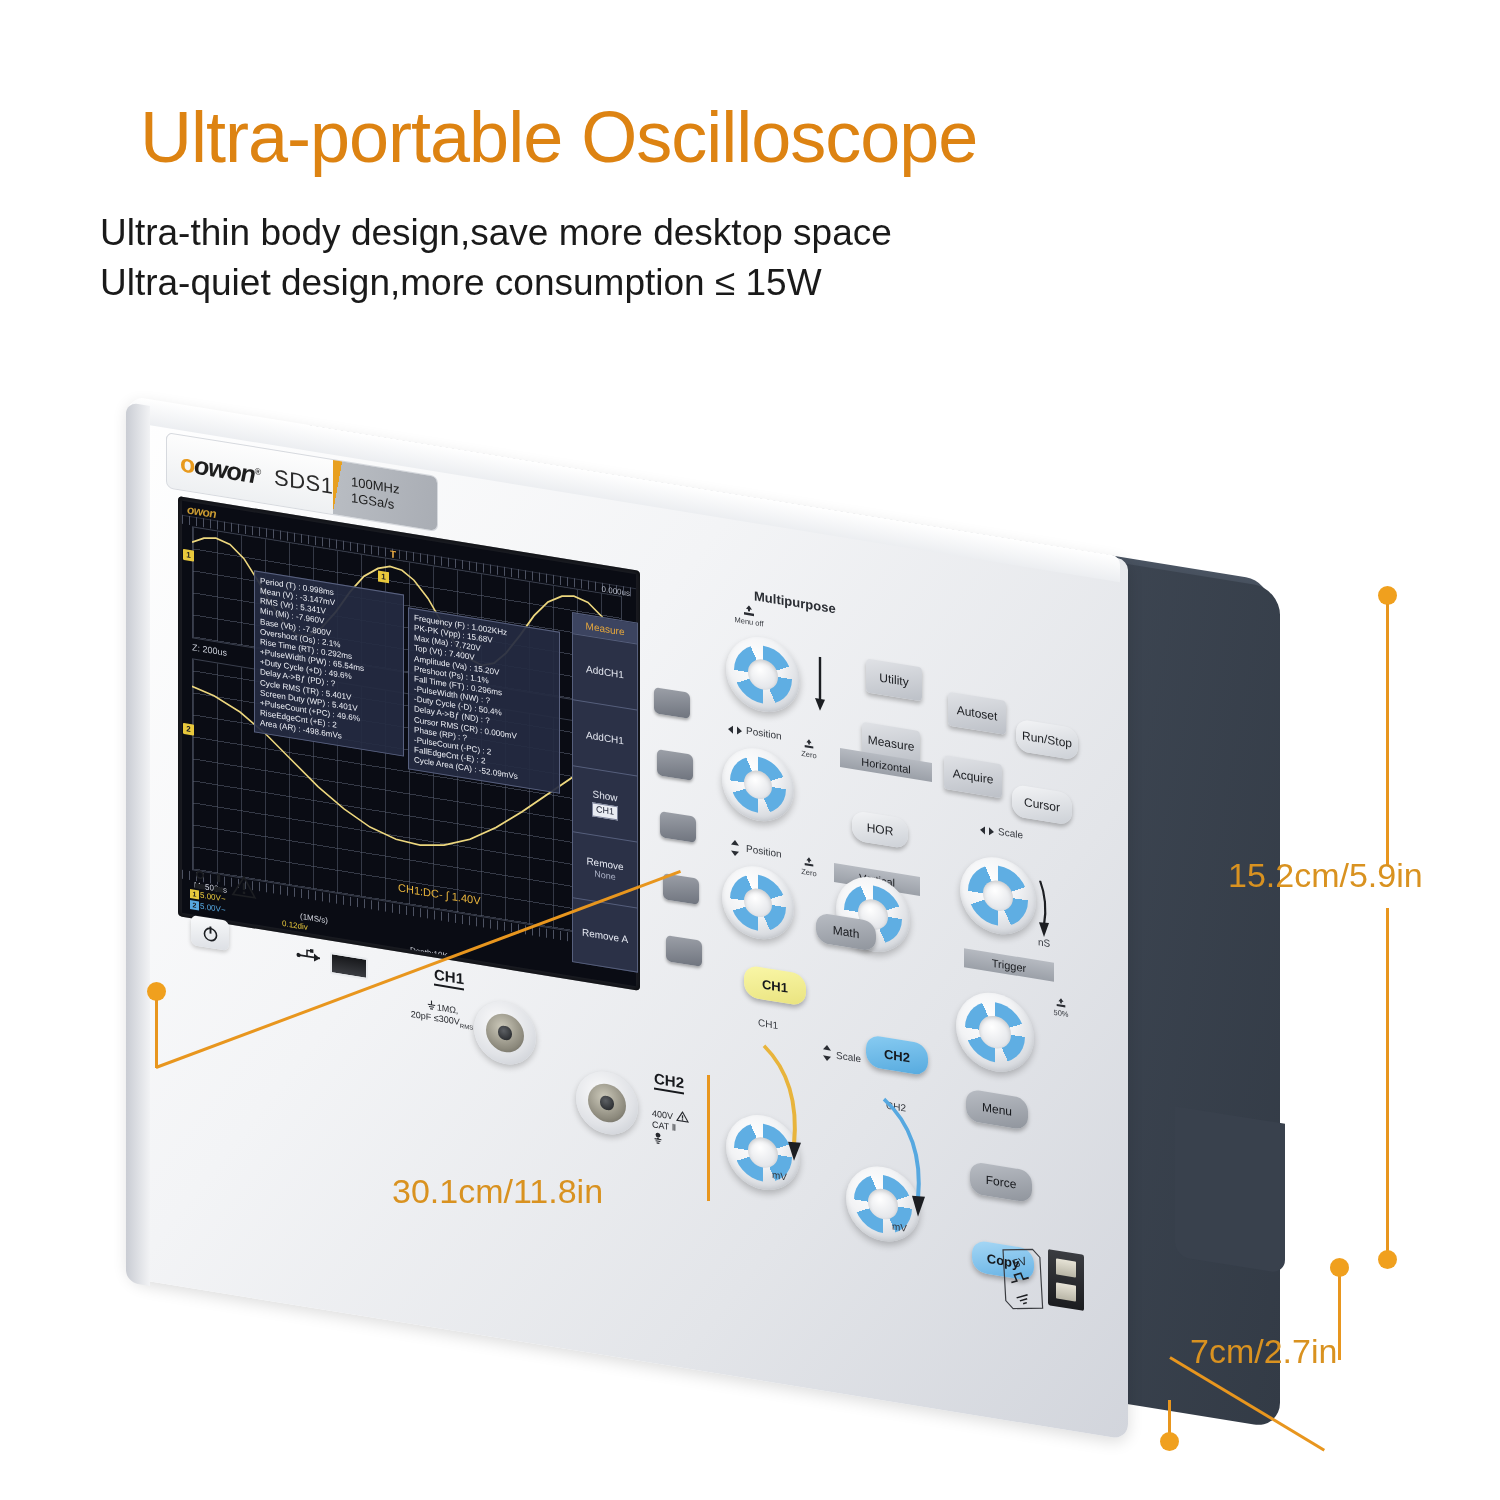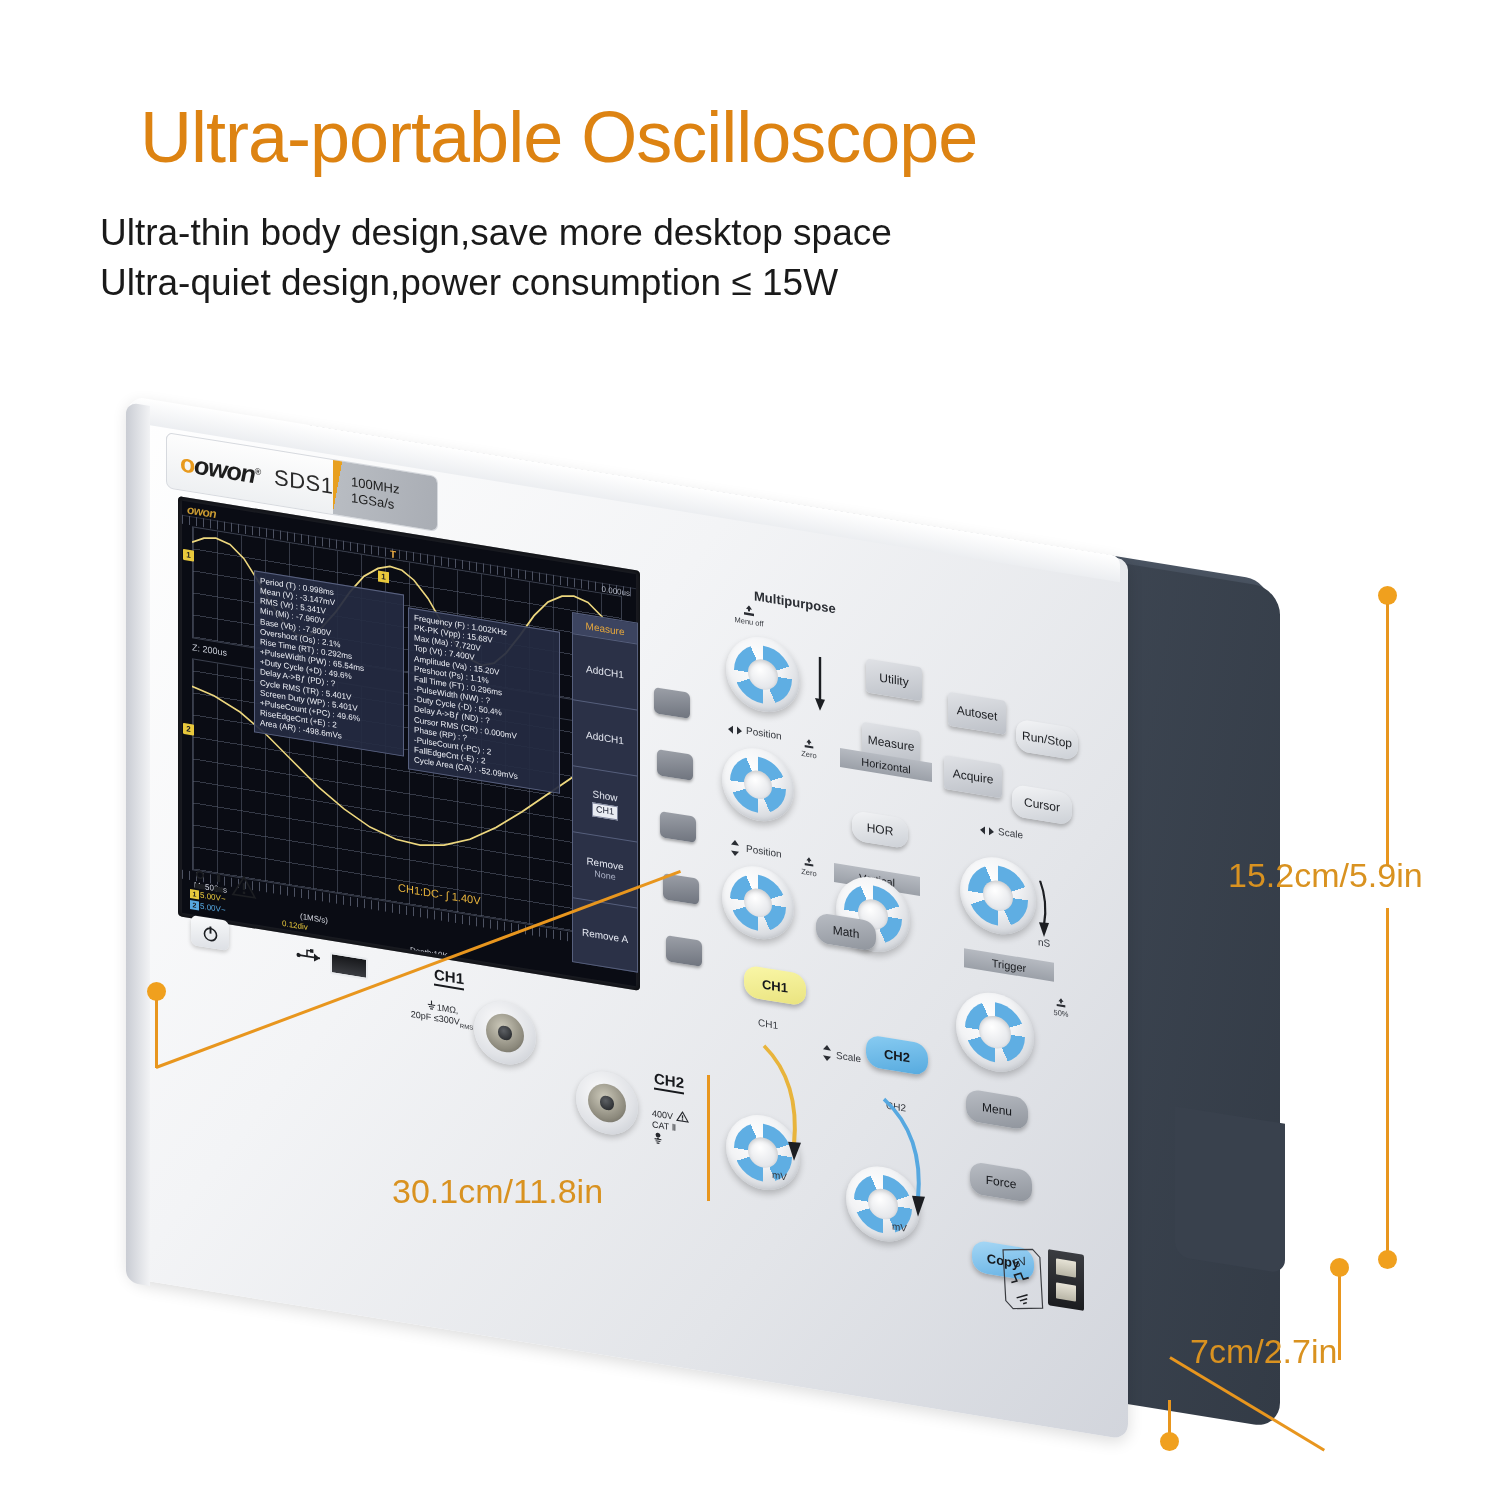--- a/index.html
+++ b/index.html
@@ -497,21 +497,21 @@
     position: absolute;
     font-size: 34px; color: #D99220;
     white-space: nowrap;
   }
 </style>
 </head>
 <body>
 
 <div id="headline">Ultra-portable Oscilloscope</div>
 <div id="sub1">Ultra-thin body design,save more desktop space</div>
-<div id="sub2">Ultra-quiet design,power consumption ≤ 15W</div>
+<div id="sub2">Ultra-quiet design,more consumption ≤ 15W</div>
 
 <div id="stage">
 
   <div class="rear-shell" id="rear-top-bevel"></div>
   <div class="rear-shell" id="rear-main"></div>
   <div class="rear-shell" id="rear-foot-a"></div>
 
   <div id="front-body"></div>
   <div id="front-top-edge"></div>
   <div id="front-left-edge"></div>

